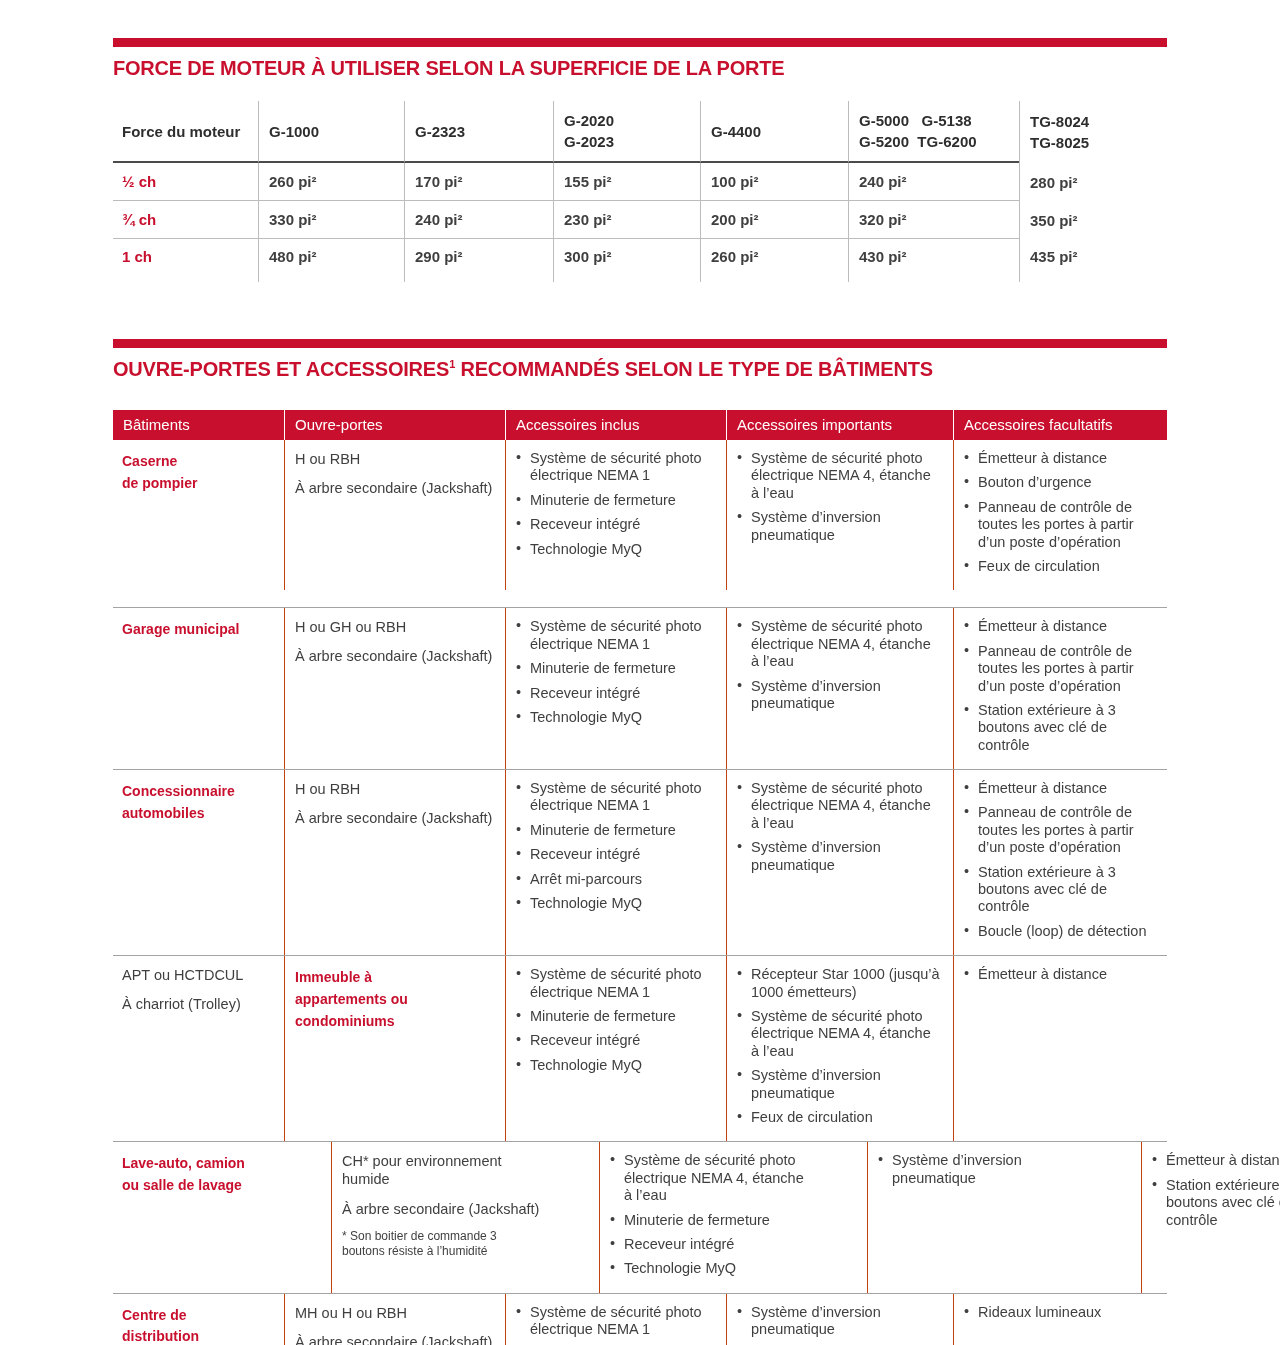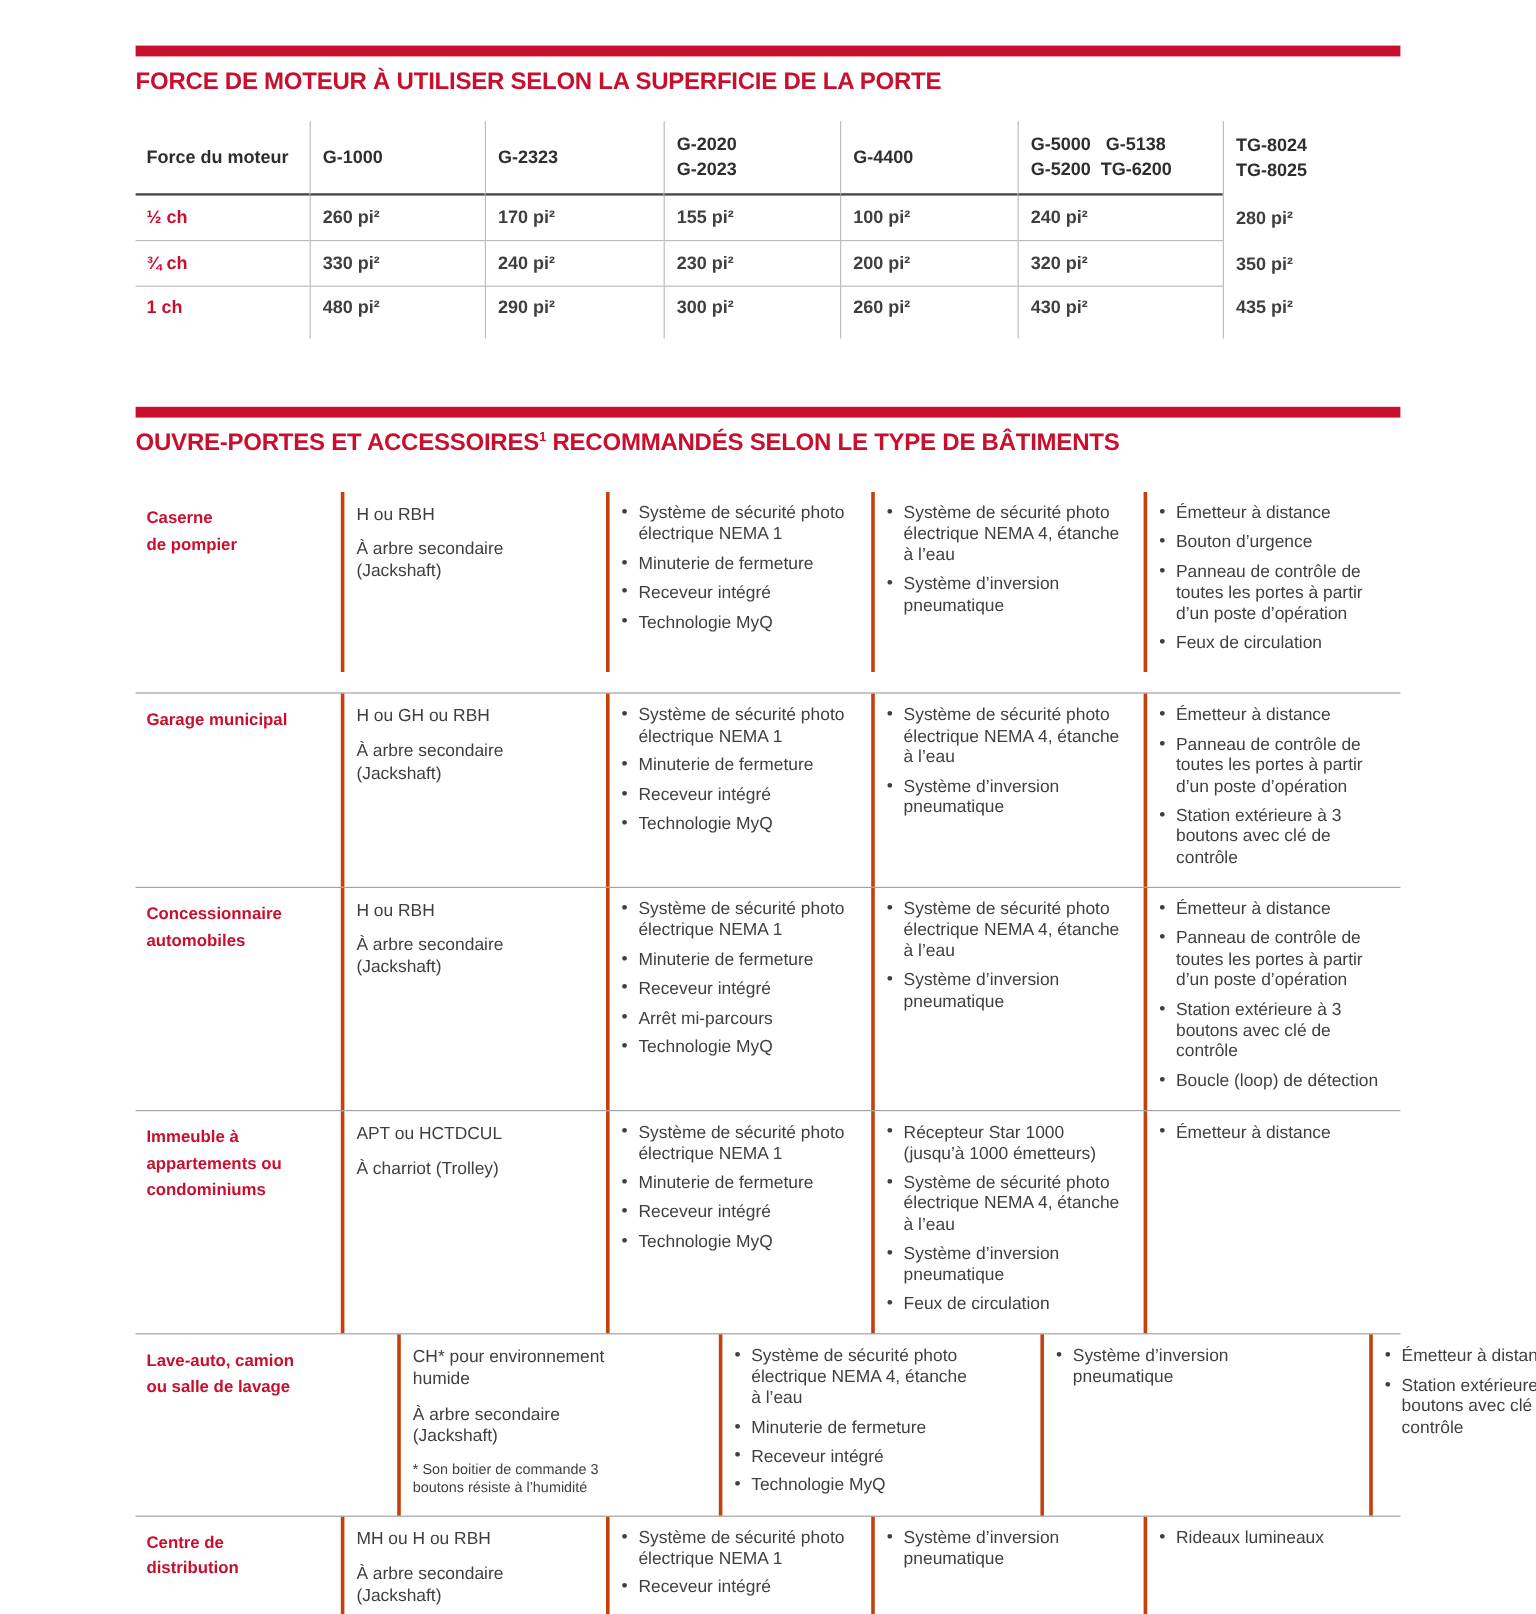--- a/index.html
+++ b/index.html
@@ -61,21 +61,21 @@
   .t2-body { border-bottom:1px solid #a3a3a3; }
   .t2-row { display:grid; grid-template-columns:171px 221px 221px 227px 214px; border-top:1px solid #a3a3a3; }
   .t2-row:first-child { border-top:none; }
   .t2-row:nth-child(1){ min-height:137px; }
   .t2-row:nth-child(2){ min-height:129px;margin-top:17px; }
   .t2-row:nth-child(3){ min-height:154px; }
   .t2-row:nth-child(4){ min-height:172px; }
   .t2-row:nth-child(5){ min-height:136px;gap:47px; }
   .t2-row:nth-child(6){ min-height:79px; }
   .t2-cell {
-    border-left:3px solid #c2410c;
+    border-left:1px solid #c2410c;
     padding:10px 12px 8px 10px;
     font-size:14.5px; line-height:1.2;
   }
   .t2-cell:first-child { border-left:none; padding-left:9px; }
   .t2-building {
     color:#C8102E; font-weight:bold;
     font-size:14px; line-height:1.55;
     white-space:pre-line; padding-top:11px;
   }
   .t2-openers p { margin:0 0 11px 0; line-height:1.25; }
@@ -125,20 +125,27 @@
         <div class="t1-cell t1-val c5 lastrow">430 pi²</div>
         <div class="t1-cell t1-val c6 lastrow">435 pi²</div>
       </div>
   </section>
 
   <section style="margin-top:57px;">
     <div class="redbar"></div>
     <h1 class="sec-title"><span>OUVRE-PORTES ET ACCESSOIRES</span><sup>1</sup><span> RECOMMANDÉS SELON LE TYPE DE BÂTIMENTS</span></h1>
 
     <div class="t2">
+      <div class="t2-head">
+        <div class="t2-hcell">Bâtiments</div>
+        <div class="t2-hcell">Ouvre-portes</div>
+        <div class="t2-hcell">Accessoires inclus</div>
+        <div class="t2-hcell">Accessoires importants</div>
+        <div class="t2-hcell">Accessoires facultatifs</div>
+      </div>
       <div class="t2-body" id="t2body">
           <div class="t2-row">
             <div class="t2-cell t2-building">Caserne
 de pompier</div>
             <div class="t2-cell t2-openers">
               <p>H ou RBH</p>
               <p>À arbre secondaire (Jackshaft)</p>
             </div>
             <div class="t2-cell">
               <ul class="blist">
@@ -216,27 +223,27 @@
             <div class="t2-cell">
               <ul class="blist">
                 <li>Émetteur à distance</li>
                 <li>Panneau de contrôle de toutes les portes à partir d’un poste d’opération</li>
                 <li>Station extérieure à 3 boutons avec clé de contrôle</li>
                 <li>Boucle (loop) de détection</li>
               </ul>
             </div>
           </div>
           <div class="t2-row">
+            <div class="t2-cell t2-openers">
+              <p>APT ou HCTDCUL</p>
+              <p>À charriot (Trolley)</p>
+            </div>
             <div class="t2-cell t2-building">Immeuble à
 appartements ou
 condominiums</div>
-            <div class="t2-cell t2-openers">
-              <p>APT ou HCTDCUL</p>
-              <p>À charriot (Trolley)</p>
-            </div>
             <div class="t2-cell">
               <ul class="blist">
                 <li>Système de sécurité photo électrique NEMA 1</li>
                 <li>Minuterie de fermeture</li>
                 <li>Receveur intégré</li>
                 <li>Technologie MyQ</li>
               </ul>
             </div>
             <div class="t2-cell">
               <ul class="blist">

